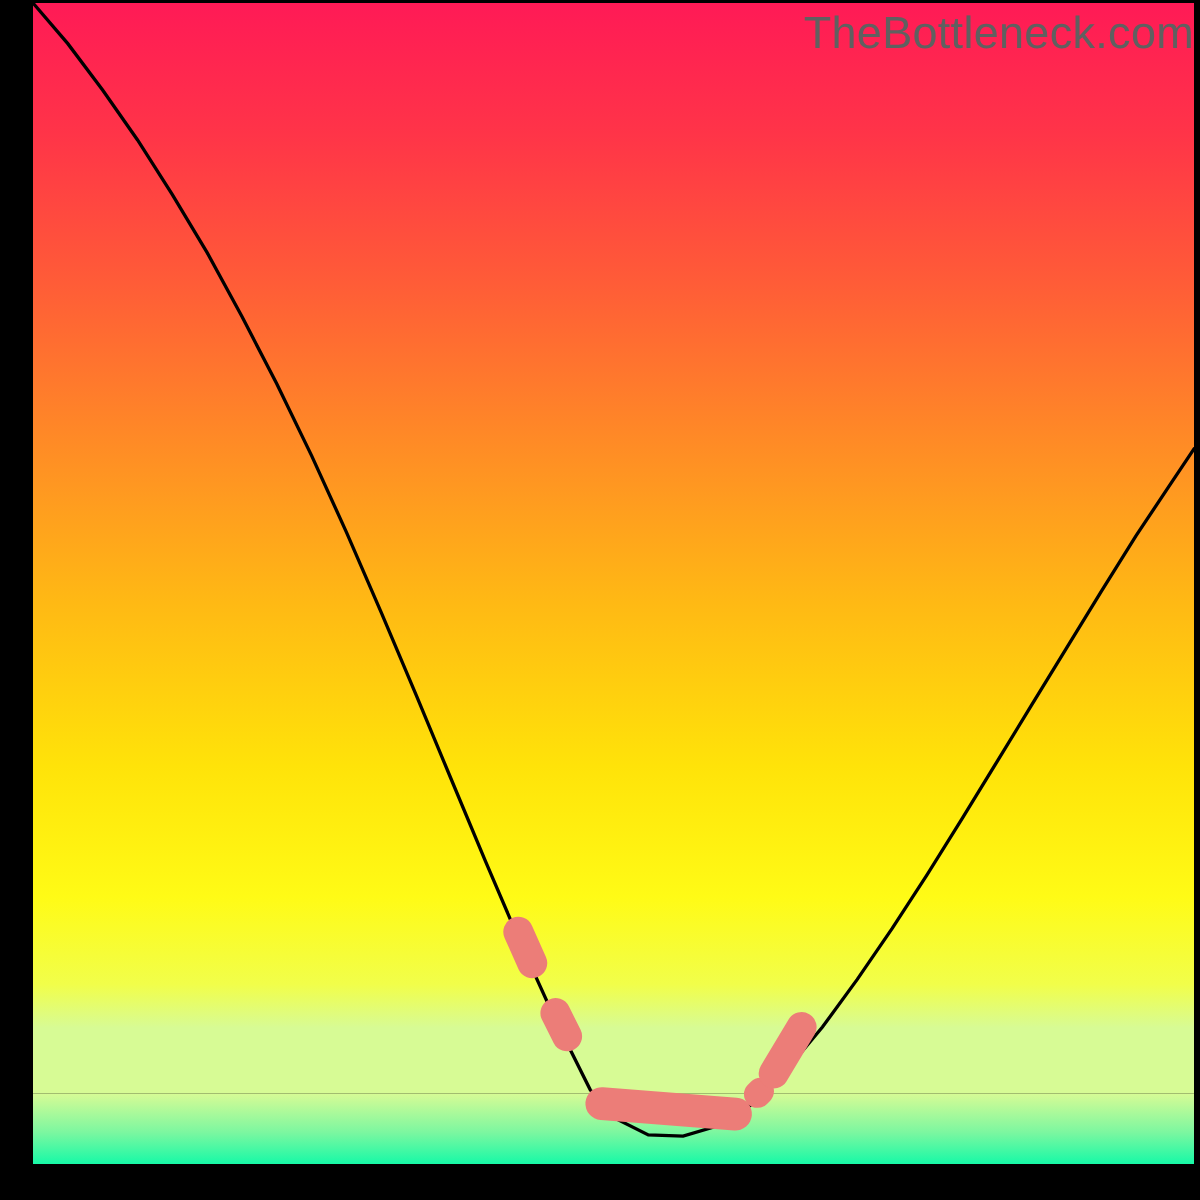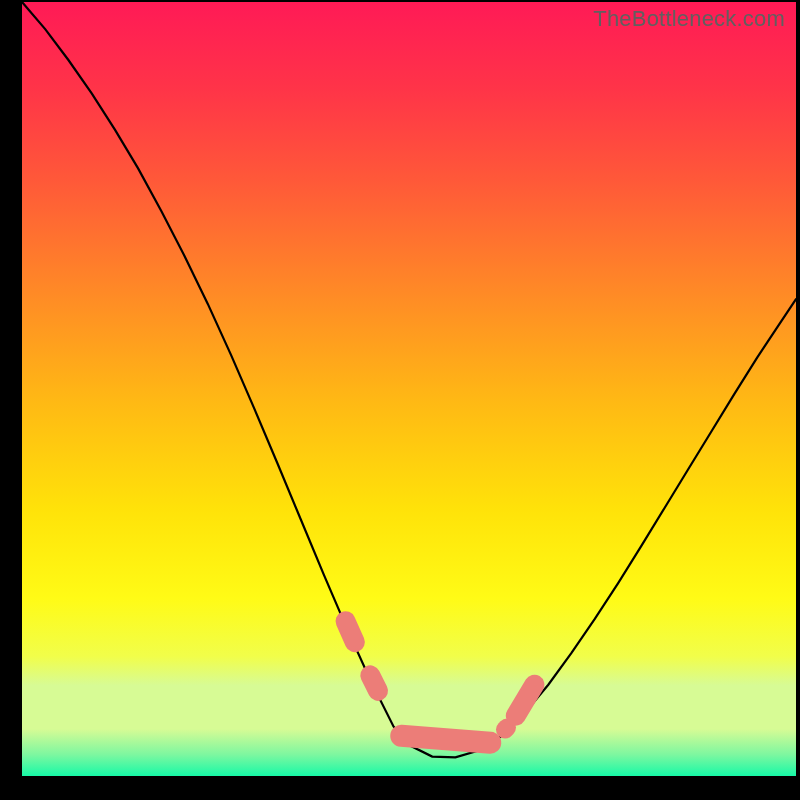--- a/index.html
+++ b/index.html
@@ -21,22 +21,22 @@
     position: absolute;
     box-sizing: border-box;
   }
   .gradient {
     position: absolute;
     left: 0; right: 0;
   }
   .watermark {
     position: absolute;
     top: 6px;
-    right: 15px;
-    font-size: 22px;
+    right: 4px;
+    font-size: 30px;
     font-weight: 500;
     color: #606060;
     letter-spacing: 0.2px;
   }
   svg.overlay {
     position: absolute;
     left: 0; top: 0;
     width: 800px;
     height: 800px;
     pointer-events: none;

